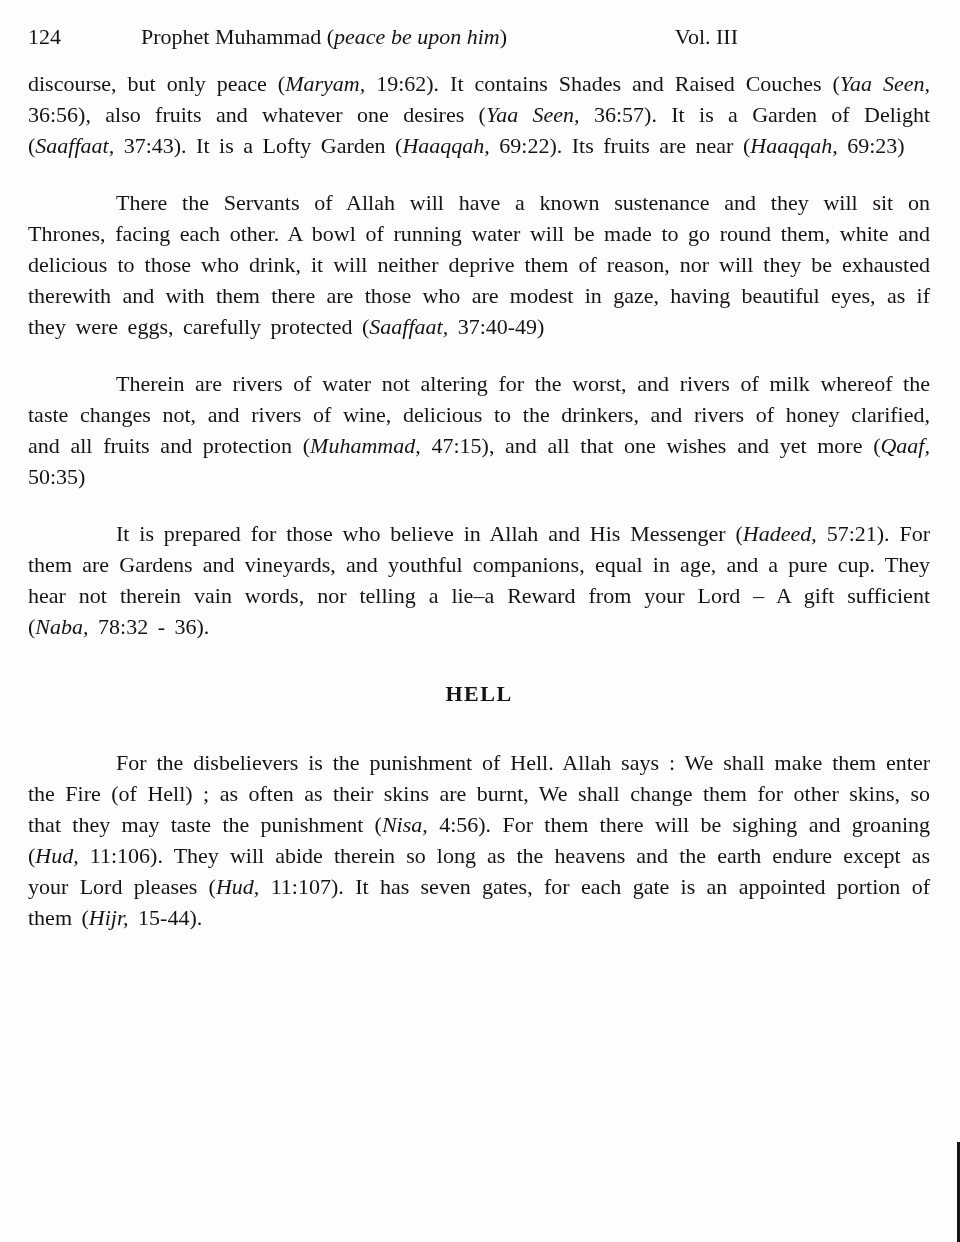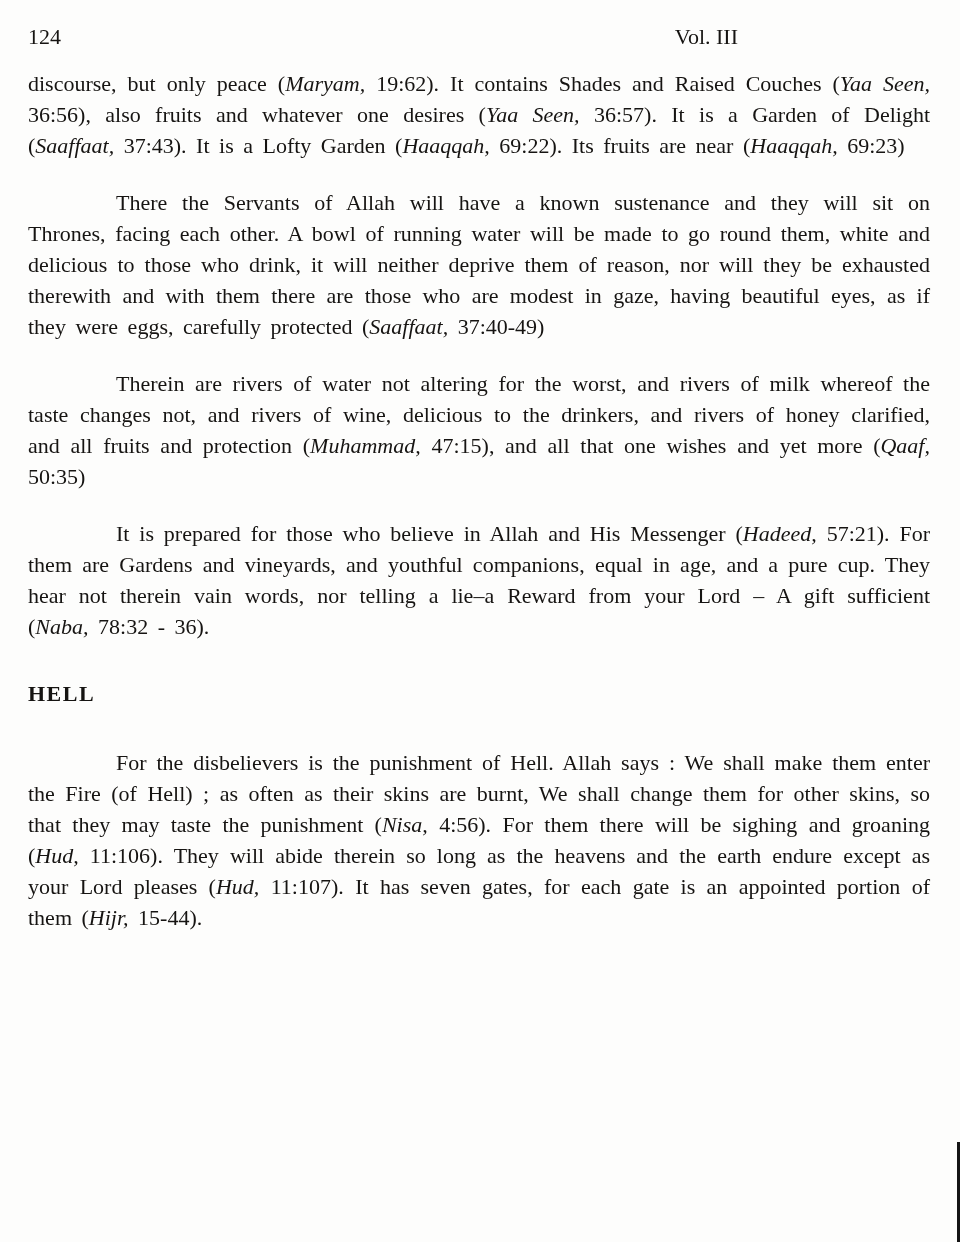--- a/index.html
+++ b/index.html
@@ -29,20 +29,21 @@
     line-height: 31px;
     text-align: justify;
     word-spacing: 4px;
   }
   .para { margin: 18px 0 26px 0; }
   .para.indent { text-indent: 88px; }
 
   .section-heading {
     font-size: 22px;
     font-weight: bold;
+    text-align: center;
     letter-spacing: 1.5px;
     margin: 36px 0 38px 0;
     word-spacing: normal;
   }
 
   .it { font-style: italic; }
 
   .edge-artifact {
     position: absolute;
     right: 0;
@@ -52,20 +53,21 @@
     background: #151515;
   }
 </style>
 </head>
 <body>
 
 <div class="page">
 
   <header class="page-header">
     <span class="page-number">124</span>
+    <span class="running-title"><span>Prophet Muhammad (</span><span class="it">peace be upon him</span><span>)</span></span>
     <span class="volume">Vol. III</span>
   </header>
 
   <main class="page-body">
     <p class="para no-indent"><span>discourse, but only peace (</span><span class="it">Maryam,</span><span> 19:62). It contains Shades and Raised Couches (</span><span class="it">Yaa Seen,</span><span> 36:56), also fruits and whatever one desires (</span><span class="it">Yaa Seen,</span><span> 36:57). It is a Garden of Delight (</span><span class="it">Saaffaat,</span><span> 37:43). It is a Lofty Garden (</span><span class="it">Haaqqah,</span><span> 69:22). Its fruits are near (</span><span class="it">Haaqqah,</span><span> 69:23)</span></p>
     <p class="para indent"><span>There the Servants of Allah will have a known sustenance and they will sit on Thrones, facing each other. A bowl of running water will be made to go round them, white and delicious to those who drink, it will neither deprive them of reason, nor will they be exhausted therewith and with them there are those who are modest in gaze, having beautiful eyes, as if they were eggs, carefully protected (</span><span class="it">Saaffaat,</span><span> 37:40-49)</span></p>
     <p class="para indent"><span>Therein are rivers of water not altering for the worst, and rivers of milk whereof the taste changes not, and rivers of wine, delicious to the drinkers, and rivers of honey clarified, and all fruits and protection (</span><span class="it">Muhammad,</span><span> 47:15), and all that one wishes and yet more (</span><span class="it">Qaaf,</span><span> 50:35)</span></p>
     <p class="para indent"><span>It is prepared for those who believe in Allah and His Messenger (</span><span class="it">Hadeed,</span><span> 57:21). For them are Gardens and vineyards, and youthful companions, equal in age, and a pure cup. They hear not therein vain words, nor telling a lie–a Reward from your Lord – A gift sufficient (</span><span class="it">Naba,</span><span> 78:32 - 36).</span></p>
     <h2 class="section-heading">HELL</h2>
     <p class="para indent"><span>For the disbelievers is the punishment of Hell. Allah says : We shall make them enter the Fire (of Hell) ; as often as their skins are burnt, We shall change them for other skins, so that they may taste the punishment (</span><span class="it">Nisa,</span><span> 4:56). For them there will be sighing and groaning (</span><span class="it">Hud,</span><span> 11:106). They will abide therein so long as the heavens and the earth endure except as your Lord pleases (</span><span class="it">Hud,</span><span> 11:107). It has seven gates, for each gate is an appointed portion of them (</span><span class="it">Hijr,</span><span> 15-44).</span></p>

